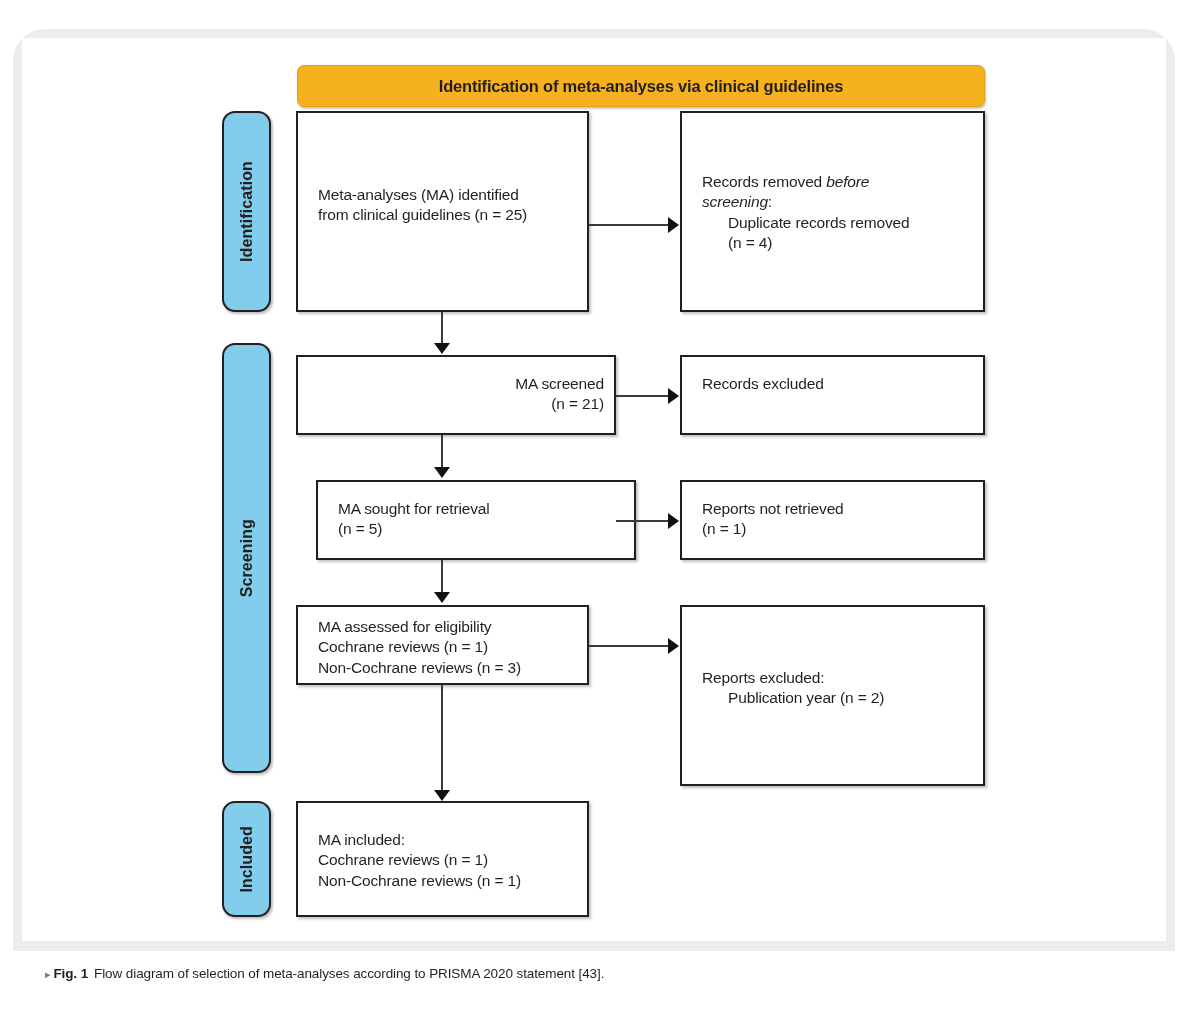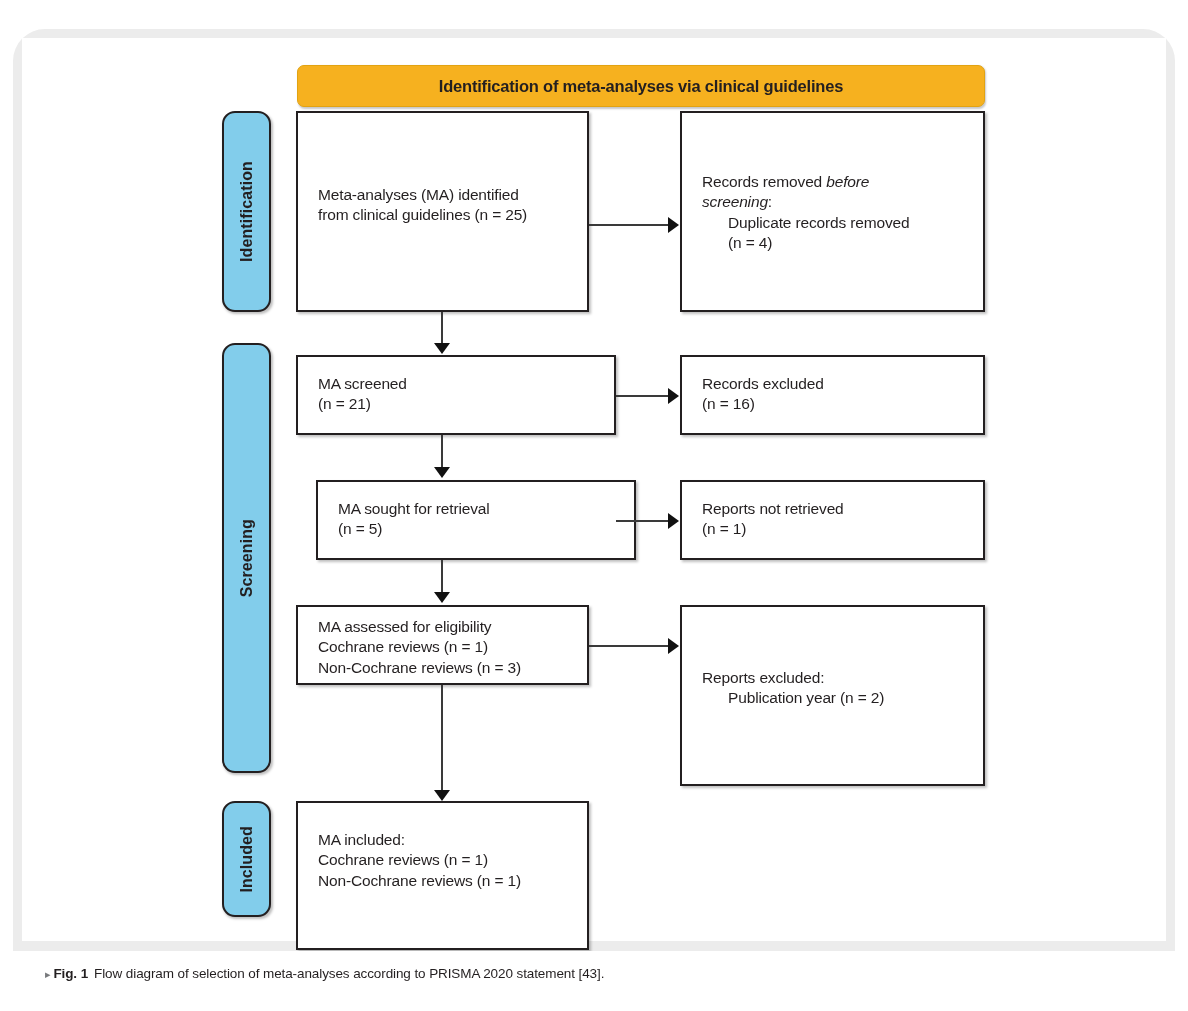--- a/index.html
+++ b/index.html
@@ -124,30 +124,30 @@
     color: #231f20;
     letter-spacing: -0.15px;
   }
   .box-text .indent { padding-left: 26px; display: block; }
   .box-text em { font-style: italic; }
 
   
   .box-identified  { left: 274px; top: 73px;  width: 293px; height: 201px; }
   .box-identified .box-text { top: 72px; }
 
-  .box-screened    { left: 274px; top: 317px; width: 320px; height: 80px; }
+  .box-screened    { left: 274px; top: 317px; width: 320px; height: 80px; text-align: right; }
   .box-screened .box-text { top: 17px; }
 
   .box-sought      { left: 274px; top: 442px; width: 320px; height: 80px; margin-left: 20px; }
   .box-sought .box-text { top: 17px; }
 
   .box-eligibility { left: 274px; top: 567px; width: 293px; height: 80px; }
   .box-eligibility .box-text { top: 10px; }
 
-  .box-included    { left: 274px; top: 763px; width: 293px; height: 149px; }
+  .box-included    { left: 274px; top: 763px; width: 293px; height: 116px; }
   .box-included .box-text { top: 27px; }
 
   
   .box-removed     { left: 658px; top: 73px;  width: 305px; height: 201px; }
   .box-removed .box-text { top: 59px; }
 
   .box-excluded1   { left: 658px; top: 317px; width: 305px; height: 80px; }
   .box-excluded1 .box-text { top: 17px; }
 
   .box-notretr     { left: 658px; top: 442px; width: 305px; height: 80px; }
@@ -242,21 +242,20 @@
     <div class="box box-screened">
       <div class="box-text">
         <div>MA screened</div>
         <div>(n = 21)</div>
       </div>
     </div>
 
     <div class="box box-excluded1">
       <div class="box-text">
         <div>Records excluded</div>
-        <div>(n = 16)</div>
       </div>
     </div>
 
     <div class="box box-sought">
       <div class="box-text">
         <div>MA sought for retrieval</div>
         <div>(n = 5)</div>
       </div>
     </div>
 

